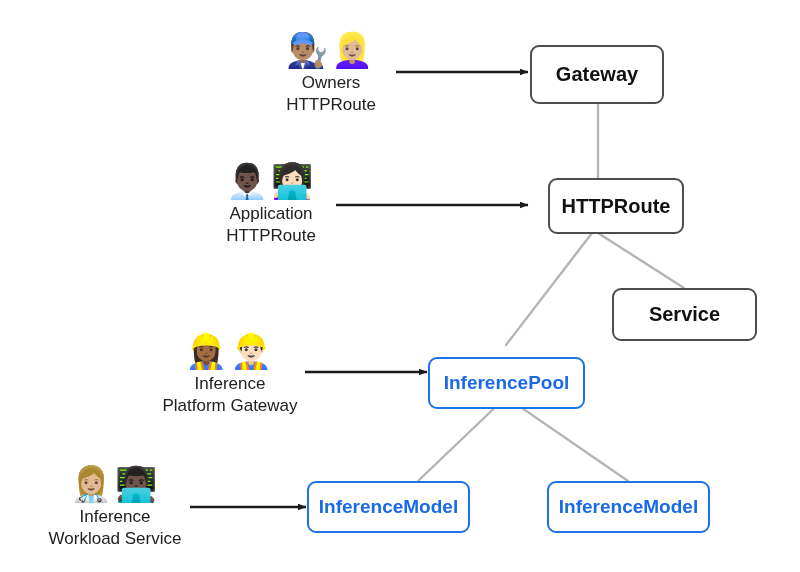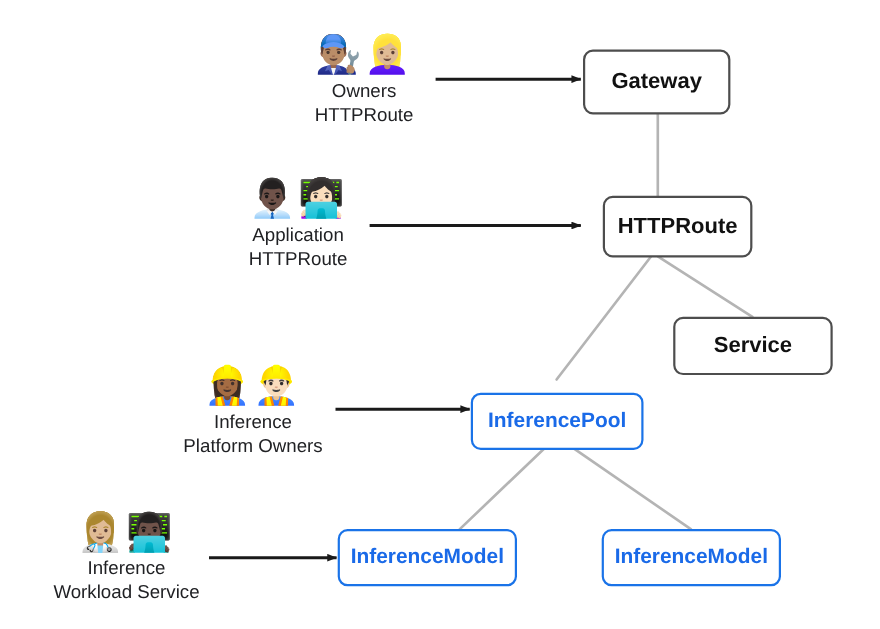--- a/index.html
+++ b/index.html
@@ -118,21 +118,21 @@
     <div class="persona-label">
       <span>Application</span>
       <span class="l2">HTTPRoute</span>
     </div>
   </div>
 
   <div class="persona" style="left:120px; top:331px;">
     <div class="persona-emoji">👷🏾‍♀️👷🏻‍♂️</div>
     <div class="persona-label">
       <span>Inference</span>
-      <span class="l2">Platform Owners</span>
+      <span class="l2">Platform Gateway</span>
     </div>
   </div>
 
   <div class="persona" style="left:5px; top:464px;">
     <div class="persona-emoji">👩🏼‍⚕️👨🏿‍💻</div>
     <div class="persona-label">
       <span>Inference</span>
       <span class="l2">Workload Service</span>
     </div>
   </div>

